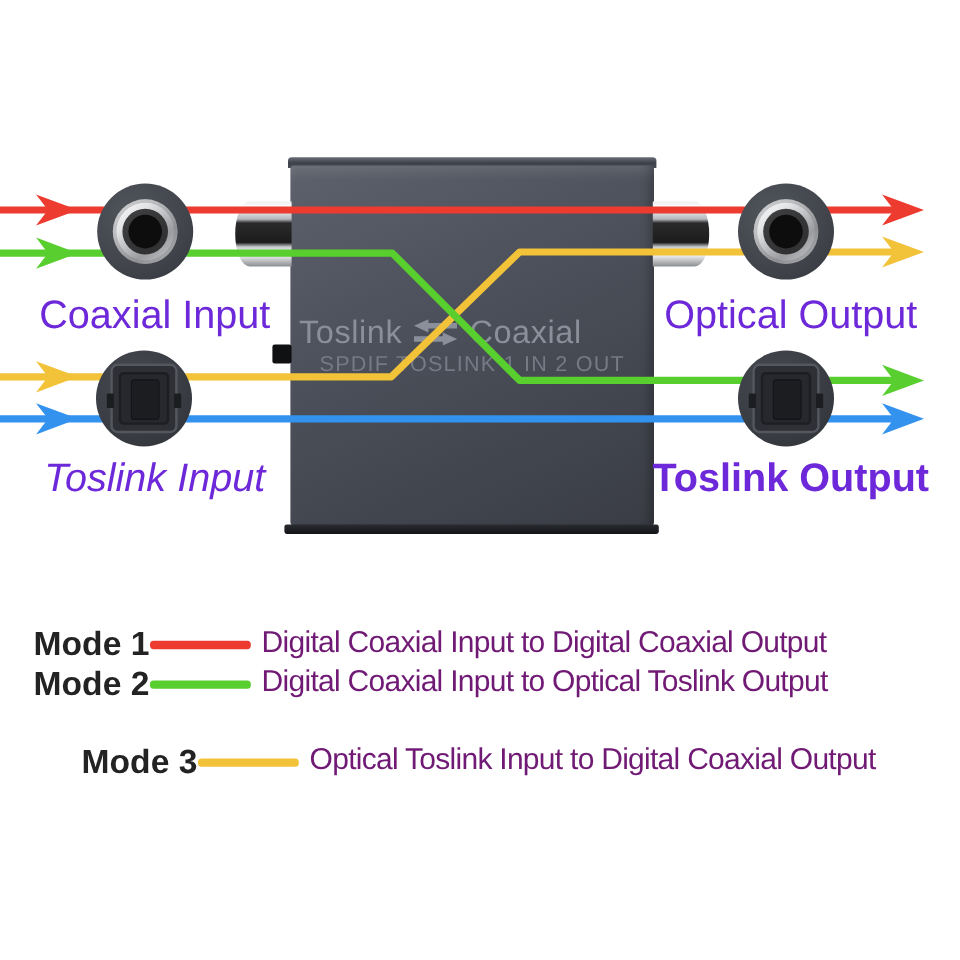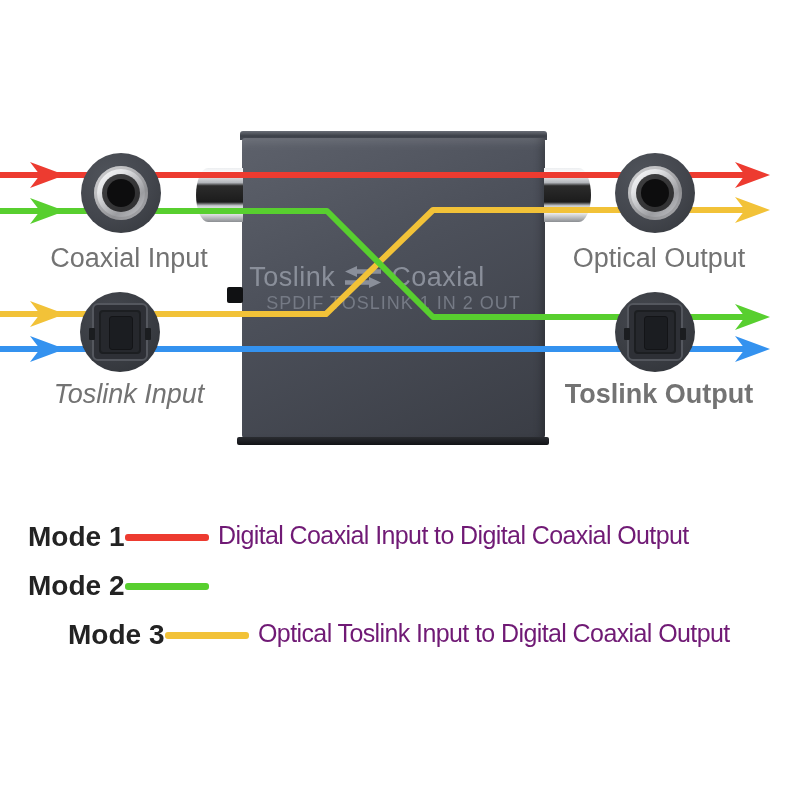--- a/index.html
+++ b/index.html
@@ -46,21 +46,21 @@
   .t-outer{position:absolute;left:12px;top:11px;width:52px;height:54px;border-radius:6px;
     background:#2e3036;border:2px solid #54575e;}
   .t-inner{position:absolute;left:5px;top:5px;width:38px;height:40px;border-radius:4px;
     background:#26282d;border:2px solid #1c1e21;}
   .t-shutter{position:absolute;left:8px;top:4px;width:22px;height:32px;border-radius:3px;
     background:#1b1d21;border:1px solid #131417;}
   .t-notch{position:absolute;width:6px;height:12px;background:#1b1d20;border-radius:1px;top:23px;}
   .t-notch.l{left:-5px;} .t-notch.r{right:-5px;}
 
   
-  .conn-label{font-size:27px;color:#737373;white-space:nowrap;transform:translateX(-50%);z-index:3;}
+  .conn-label{font-size:33px;color:#6d28d9;white-space:nowrap;transform:translateX(-50%);z-index:3;}
 
   
   .legend-row{left:0;width:662px;height:38px;z-index:1;}
   .mode-name{position:absolute;left:28px;top:2px;font-size:28px;font-weight:bold;color:#232323;white-space:nowrap;}
   .mode-seg{position:absolute;left:125px;top:15px;width:84px;height:7px;border-radius:3px;}
   .mode-desc{position:absolute;left:218px;top:2px;font-size:25px;letter-spacing:-.6px;color:#701a75;white-space:nowrap;}
 </style>
 </head>
 <body>
 
@@ -131,23 +131,24 @@
   <div class="abs conn-label" style="left:129px;top:243px;">Coaxial Input</div>
   <div class="abs conn-label" style="left:659px;top:243px;">Optical Output</div>
   <div class="abs conn-label" style="left:129px;top:379px;font-style:italic;">Toslink Input</div>
   <div class="abs conn-label" style="left:659px;top:379px;font-weight:bold;">Toslink Output</div>
 
   <div class="abs legend-row" style="top:519px;">
     <span class="mode-name">Mode 1</span>
     <span class="mode-seg" style="background: rgb(237, 59, 48);"></span>
     <span class="mode-desc">Digital Coaxial Input to Digital Coaxial Output</span>
   </div>
-  <div class="abs legend-row" style="top:568px;">
+  <div class="abs legend-row" style="top:552px;">
     <span class="mode-name">Mode 2</span>
     <span class="mode-seg" style="background: rgb(88, 207, 47);"></span>
+    <span class="mode-desc">Digital Coaxial Input to Optical Toslink Output</span>
   </div>
   <div class="abs legend-row" style="top:617px;margin-left:40px;">
     <span class="mode-name">Mode 3</span>
     <span class="mode-seg" style="background: rgb(242, 194, 56);"></span>
     <span class="mode-desc">Optical Toslink Input to Digital Coaxial Output</span>
   </div>
 
 </div>
 
 </body></html>

